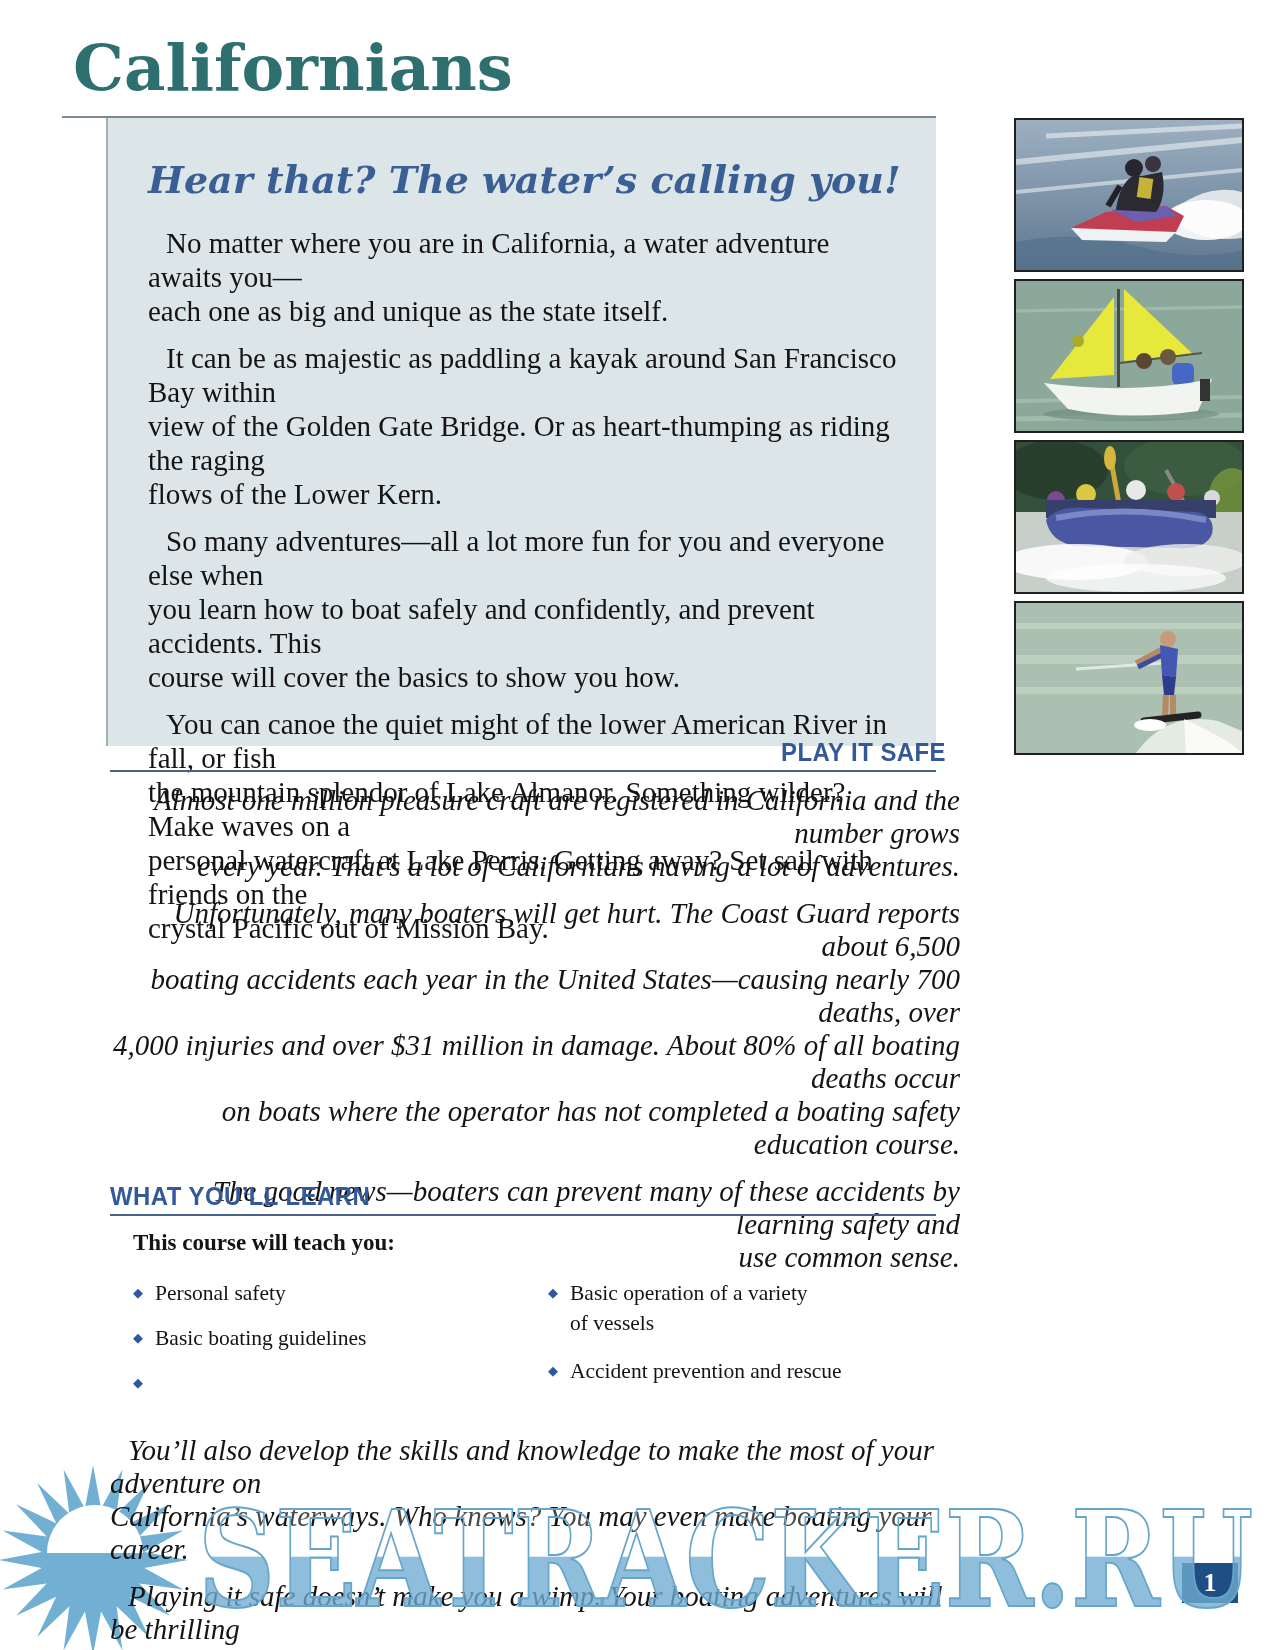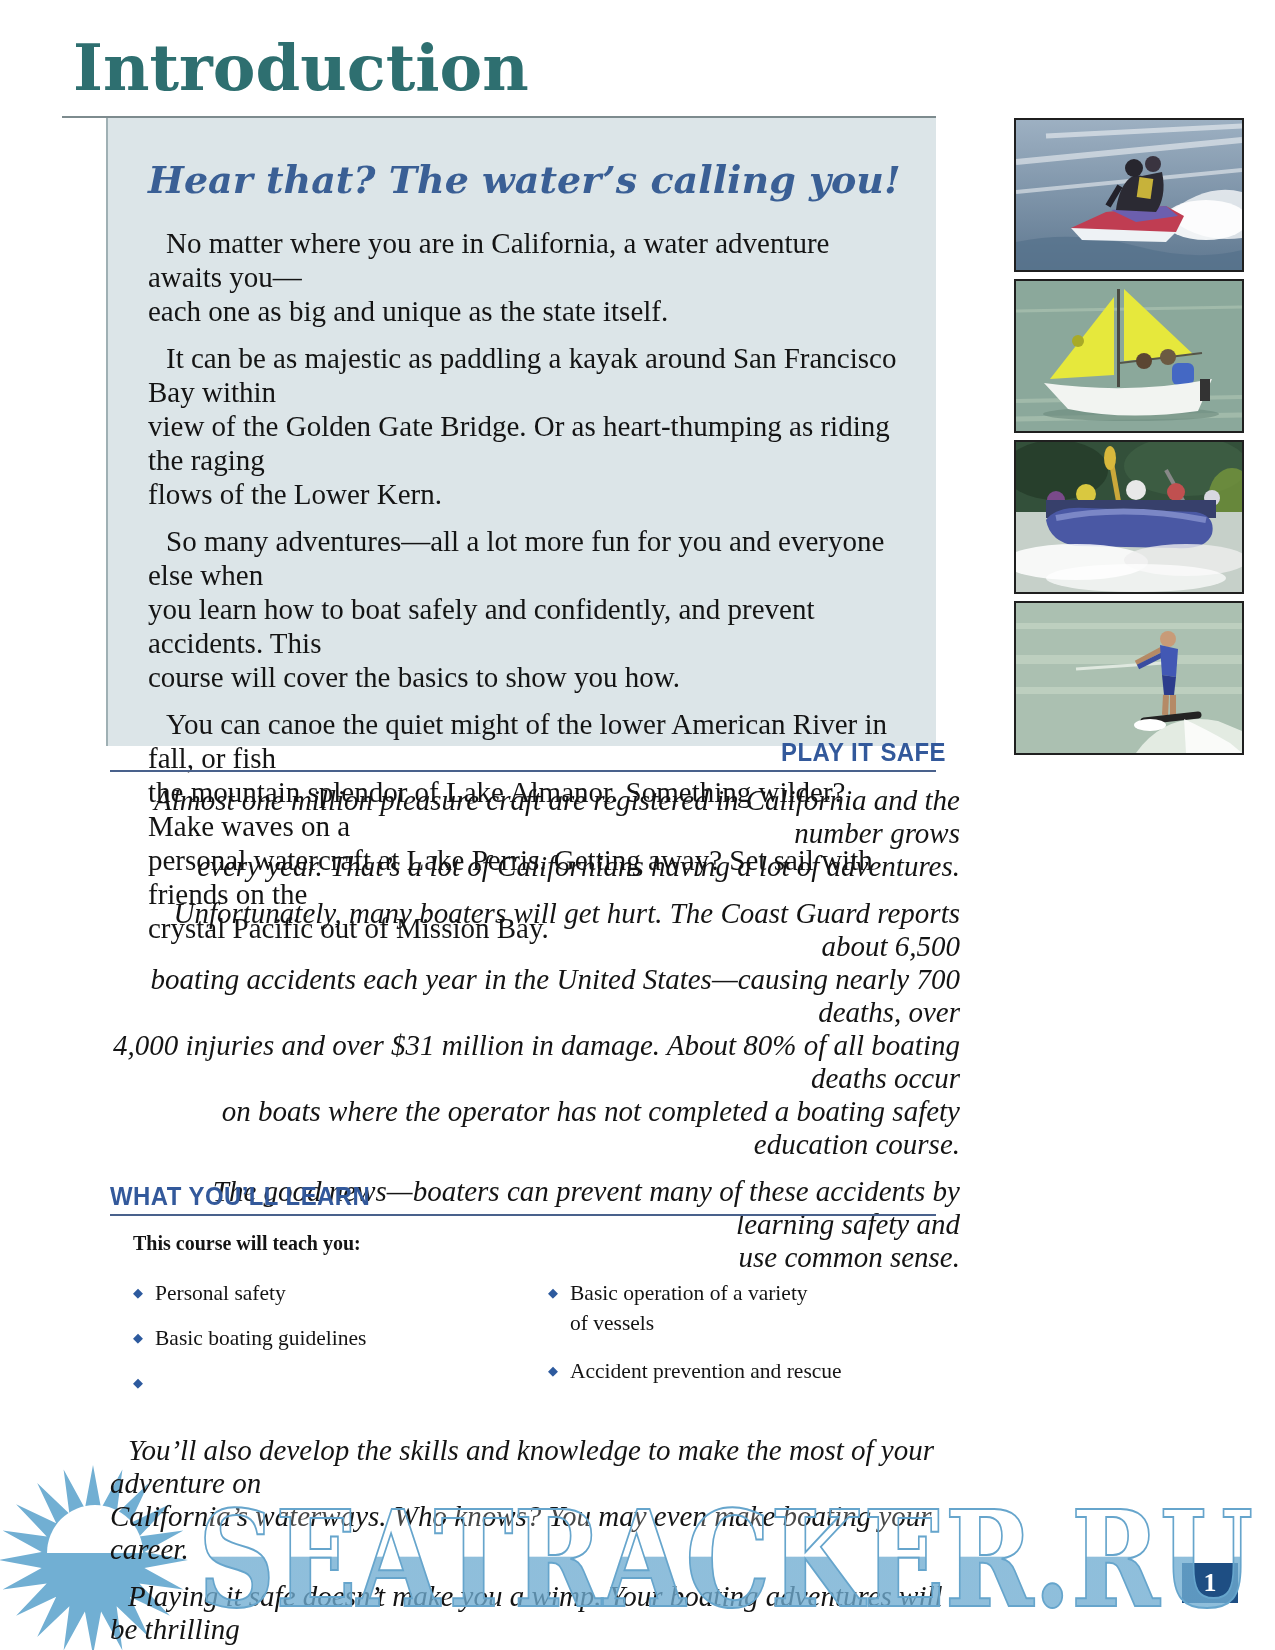--- a/index.html
+++ b/index.html
@@ -36,21 +36,21 @@
   }
   .photo svg{display:block;}
   .section{position:absolute;left:110px;width:850px;z-index:2;}
   .sec-head{
     font-family:"Liberation Sans",sans-serif;font-weight:bold;font-size:26px;
     color:#33599B;letter-spacing:0.5px;display:inline-block;
     transform:scaleX(0.92);transform-origin:left center;margin:0;line-height:30px;
   }
   .sec-rule{height:2px;background:#49618C;margin:3px 0 12px 0;width:826px;}
   .lead{
-    font-weight:bold;font-size:20px;margin:2px 0 20px 23px;line-height:30px;
+    font-weight:bold;font-size:23px;margin:2px 0 20px 23px;line-height:30px;
   }
   .bullets{position:relative;margin-left:23px;min-height:148px;}
   .bullet{
     display:flex;gap:12px;margin-bottom:15px;font-size:21.5px;line-height:30px;
     align-items:flex-start;
   }
   .bullet .btext{white-space:pre-line;}
   .bdiamond{
     color:#2D5A9E;font-size:13px;line-height:30px;
     font-family:"DejaVu Sans",sans-serif;flex:0 0 auto;
@@ -65,21 +65,21 @@
   .wm-layer{position:absolute;left:0;top:0;z-index:6;pointer-events:none;}
 </style>
 </head>
 <body>
 
 <svg class="logo-layer" width="1275" height="1650" viewBox="0 0 1275 1650">
   <polygon id="starburst" points="93.0,1465.0 101.1,1508.6 122.4,1469.6 116.6,1513.7 148.8,1483.1 129.8,1523.2 169.9,1504.2 139.3,1536.4 183.4,1530.6 144.4,1551.9 188.0,1560.0 144.4,1568.1 183.4,1589.4 139.3,1583.6 169.9,1615.8 129.8,1596.8 148.8,1636.9 116.6,1606.3 122.4,1650.4 101.1,1611.4 93.0,1655.0 84.9,1611.4 63.6,1650.4 69.4,1606.3 37.2,1636.9 56.2,1596.8 16.1,1615.8 46.7,1583.6 2.6,1589.4 41.6,1568.1 -2.0,1560.0 41.6,1551.9 2.6,1530.6 46.7,1536.4 16.1,1504.2 56.2,1523.2 37.2,1483.1 69.4,1513.7 63.6,1469.6 84.9,1508.6" fill="#71AFD3"></polygon>
   <path d="M 47 1553 A 48 48 0 0 1 143 1553 Z" fill="#ffffff"></path>
 </svg>
 
-<h1 class="page-title">Introduction</h1>
+<h1 class="page-title">Californians</h1>
 <div class="title-rule"></div>
 
 <div class="intro-box">
   <h2 class="intro-heading">Hear that? The water’s calling you!</h2>
   <p class="body-p">No matter where you are in California, a water adventure awaits you—
 each one as big and unique as the state itself.</p>
   <p class="body-p">It can be as majestic as paddling a kayak around San Francisco Bay within
 view of the Golden Gate Bridge. Or as heart-thumping as riding the raging
 flows of the Lower Kern.</p>
   <p class="body-p">So many adventures—all a lot more fun for you and everyone else when

